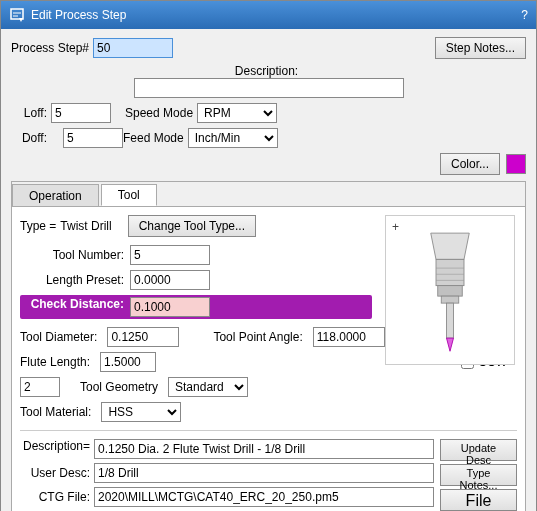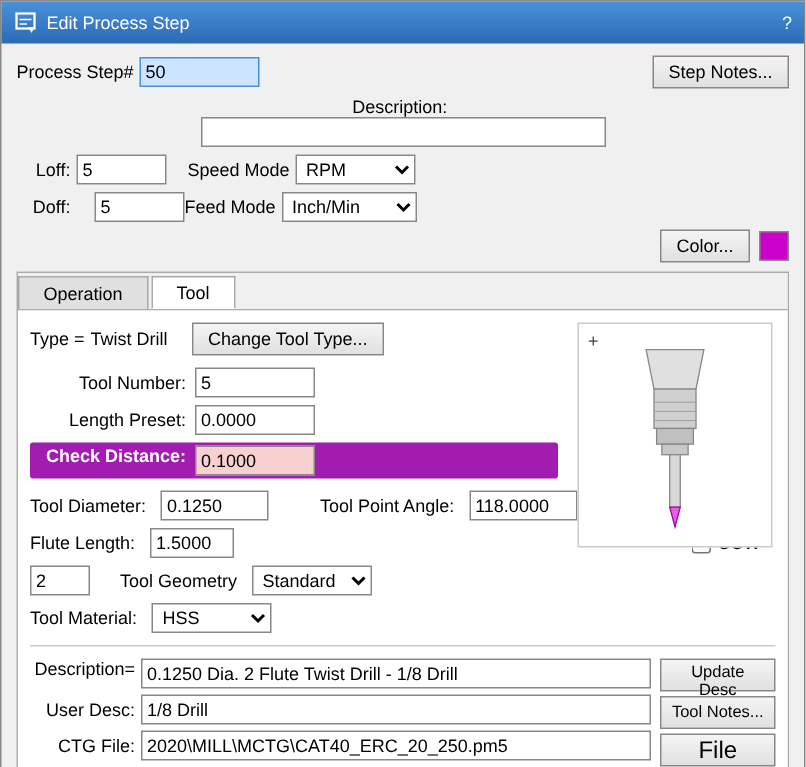--- a/index.html
+++ b/index.html
@@ -364,21 +364,21 @@
               </div>
 
               <div style="display:flex; align-items:center; gap:4px;">
                 <span class="label" style="min-width:70px; text-align:right;">CTG File:</span>
                 <input type="text" class="input-field" value="2020\MILL\MCTG\CAT40_ERC_20_250.pm5" style="width: 340px;">
               </div>
             </div>
 
             <div style="display:flex; flex-direction:column; gap:3px;">
               <button class="btn" style="font-size:11px; padding:2px 6px;">Update Desc</button>
-              <button class="btn" style="font-size:11px; padding:2px 6px;">Tool Notes...</button>
+              <button class="btn" style="font-size:11px; padding:2px 6px;">Type Notes...</button>
               <button class="btn" style="font-size:16px; padding:2px 6px;">File Select...</button>
             </div>
           </div>
         </div>
 
         <div style="margin-top:8px;">
           <button class="btn">Choose Tool...</button>
         </div>
 
       </div>

